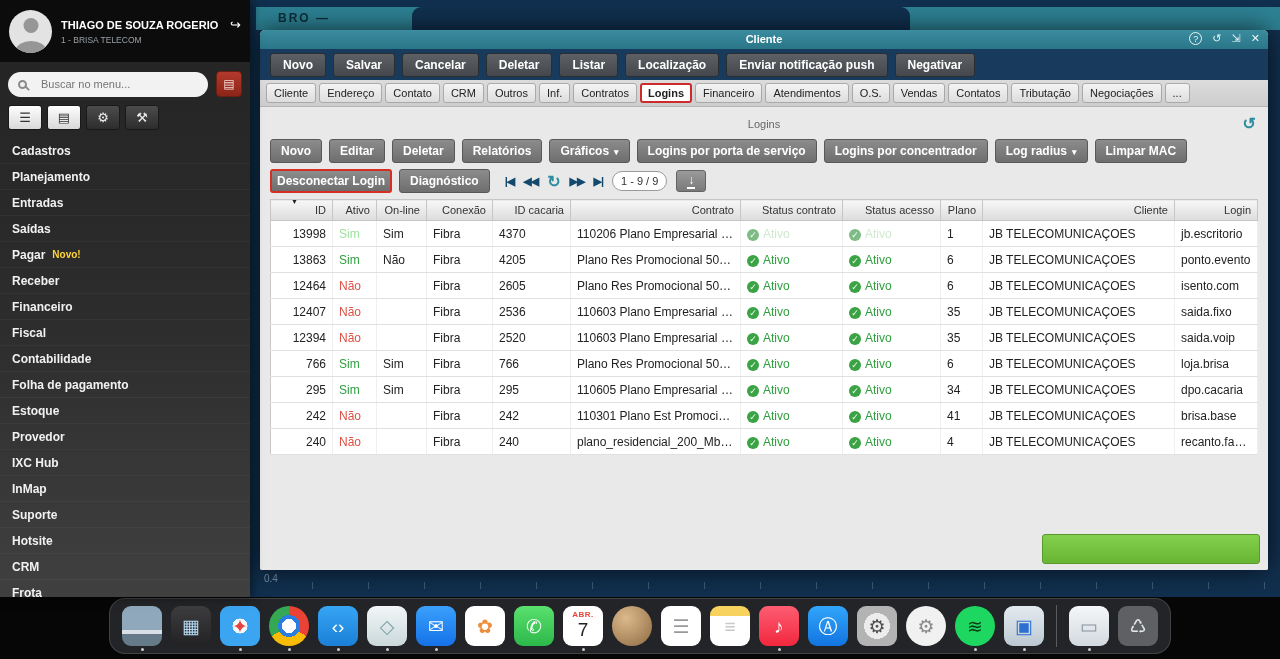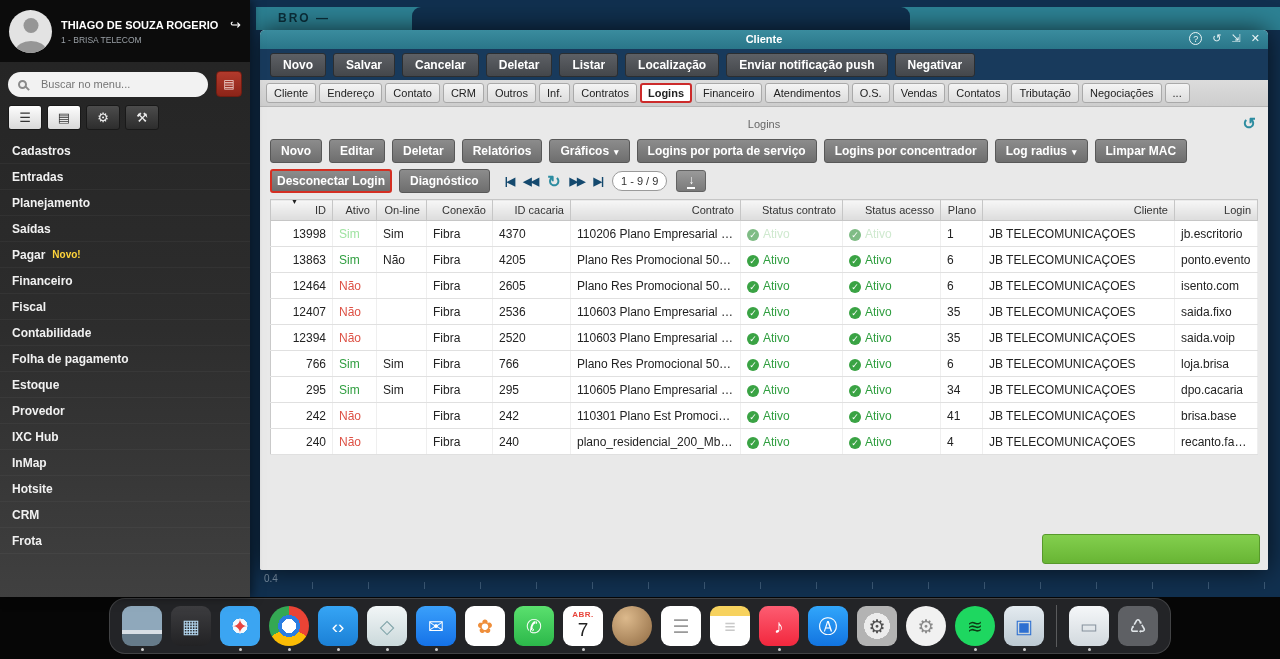--- a/index.html
+++ b/index.html
@@ -130,33 +130,36 @@
         </button>
         <button class="icon-btn dark">
           <span>⚒</span>
         </button>
       </div>
     <nav id="menu">
         <div class="menu-item">
           <span class="mi-label">Cadastros</span>
         </div>
         <div class="menu-item">
+          <span class="mi-label">Planejamento</span>
+        </div>
+        <div class="menu-item">
           <span class="mi-label">Entradas</span>
-        </div>
-        <div class="menu-item">
-          <span class="mi-label">Planejamento</span>
         </div>
         <div class="menu-item">
           <span class="mi-label">Saídas</span>
         </div>
         <div class="menu-item">
           <span class="mi-label">Pagar</span>
           <span class="mi-badge">Novo!</span>
         </div>
         <div class="menu-item">
+          <span class="mi-label">Receber</span>
+        </div>
+        <div class="menu-item">
           <span class="mi-label">Financeiro</span>
         </div>
         <div class="menu-item">
           <span class="mi-label">Fiscal</span>
         </div>
         <div class="menu-item">
           <span class="mi-label">Contabilidade</span>
         </div>
         <div class="menu-item">
           <span class="mi-label">Folha de pagamento</span>
@@ -165,20 +168,23 @@
           <span class="mi-label">Estoque</span>
         </div>
         <div class="menu-item">
           <span class="mi-label">Provedor</span>
         </div>
         <div class="menu-item">
           <span class="mi-label">IXC Hub</span>
         </div>
         <div class="menu-item">
           <span class="mi-label">InMap</span>
+        </div>
+        <div class="menu-item">
+          <span class="mi-label">Suporte</span>
         </div>
         <div class="menu-item">
           <span class="mi-label">Hotsite</span>
         </div>
         <div class="menu-item">
           <span class="mi-label">CRM</span>
         </div>
         <div class="menu-item">
           <span class="mi-label">Frota</span>
         </div>

